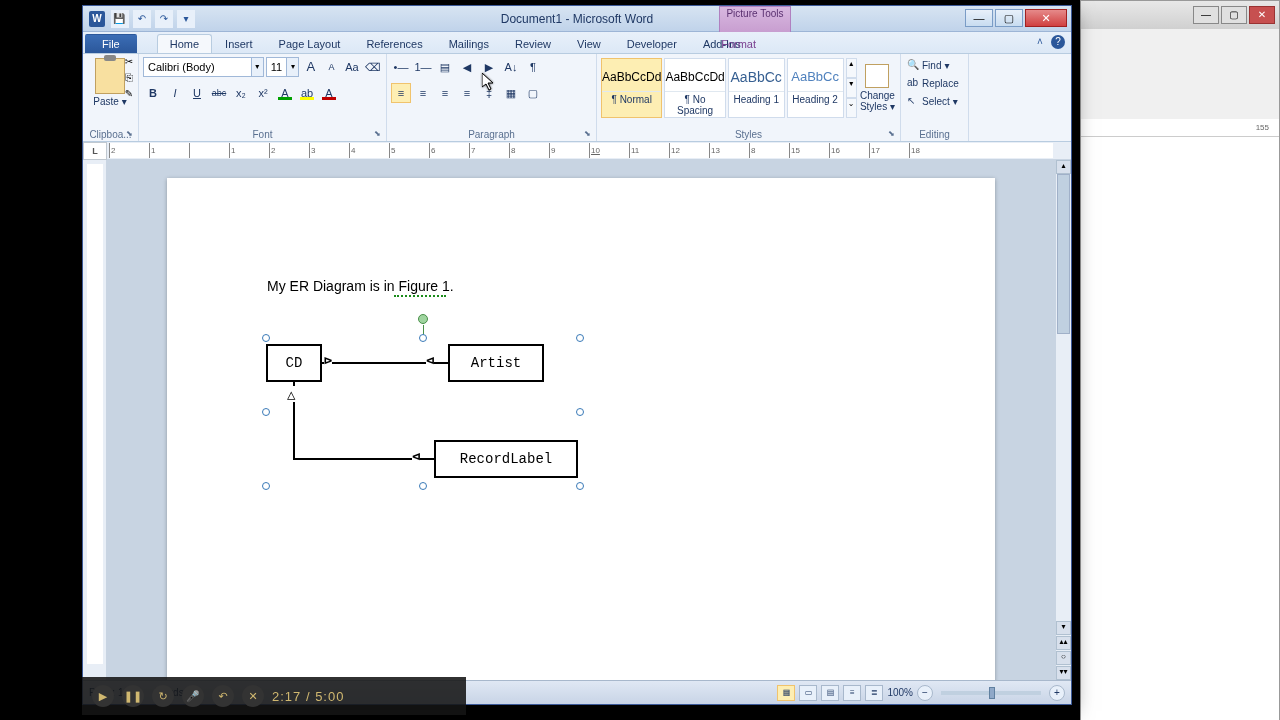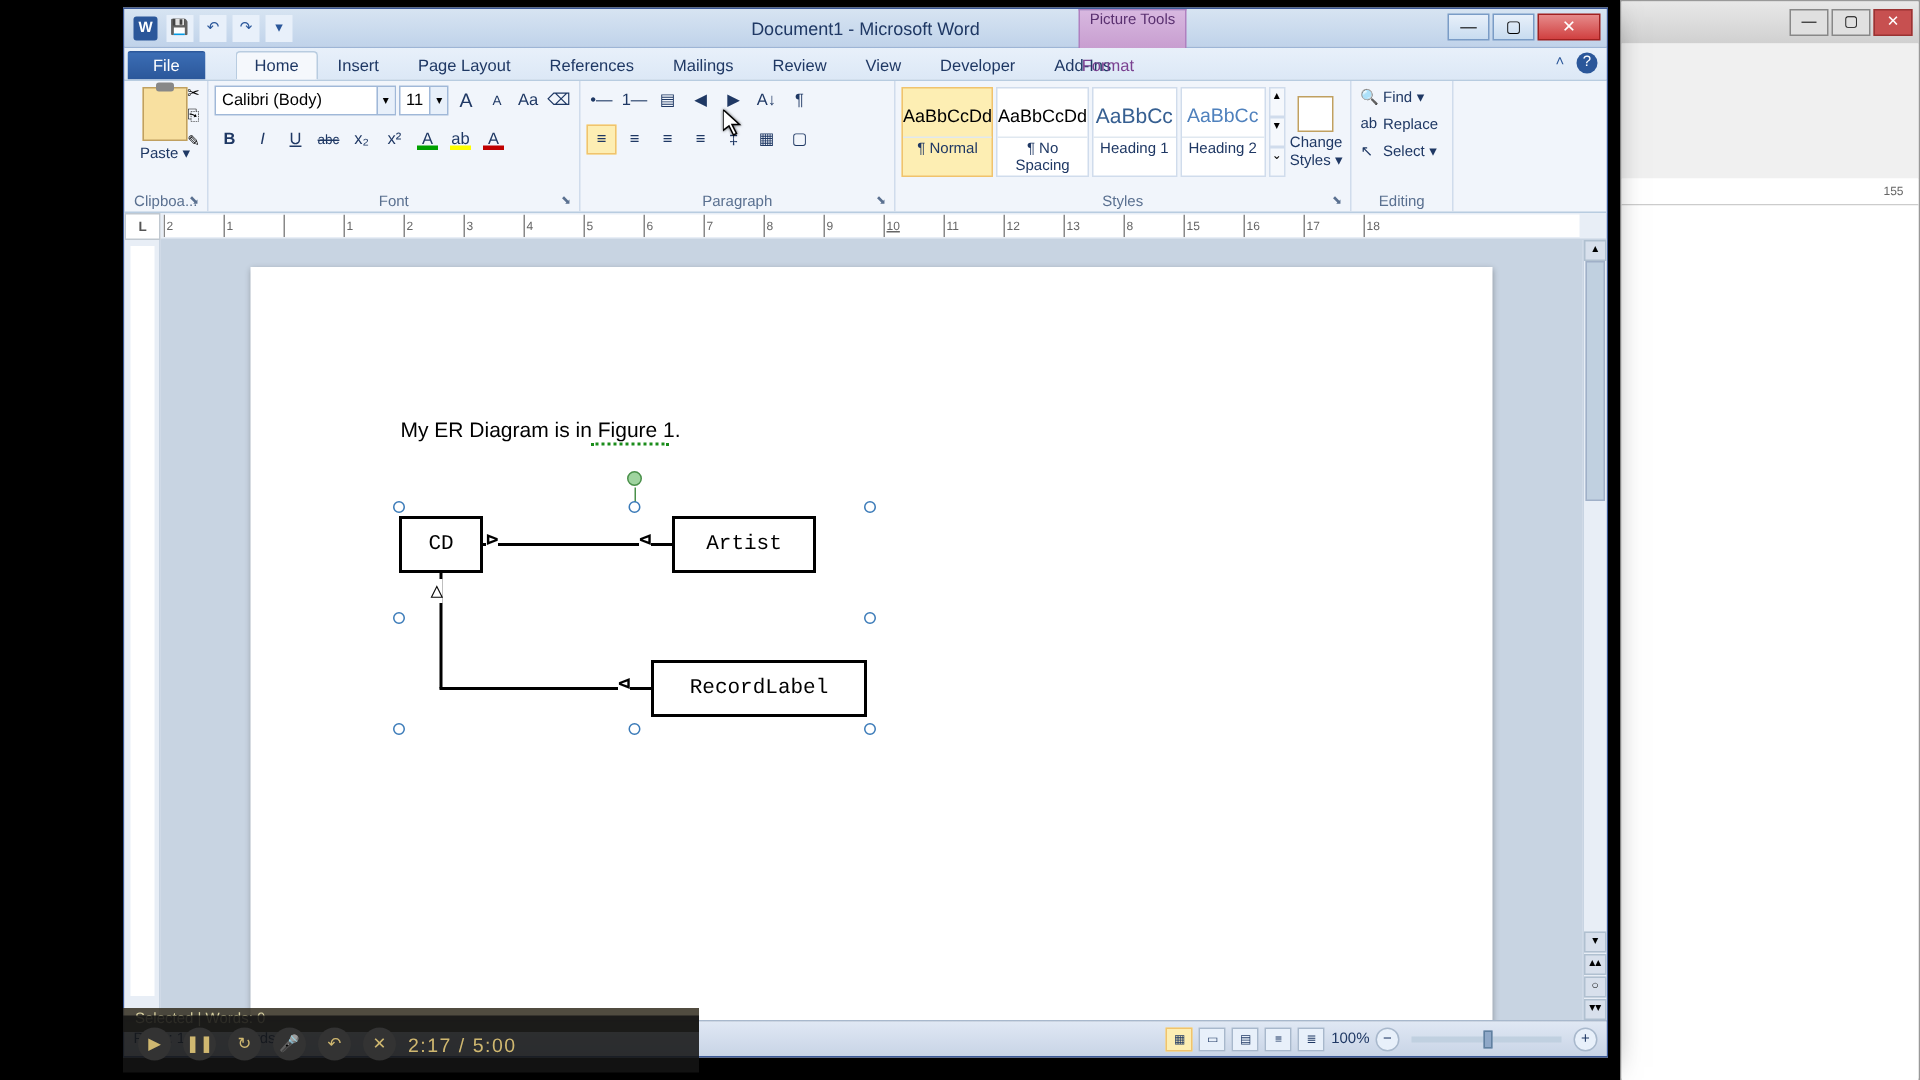--- a/index.html
+++ b/index.html
@@ -408,21 +408,20 @@
         <span>100%</span>
         <div class="zoom-btn">−</div>
         <div class="zoom-slider">
             <div class="zthumb"></div>
           </div>
         <div class="zoom-btn">+</div>
       </div>
     </div>
   </div>
 
-  <div class="status-overlay">Selected  | Words: 0</div>
   <div class="video-bar">
     <div class="vbtn">▶</div>
     <div class="vbtn">❚❚</div>
     <div class="vbtn">↻</div>
     <div class="vbtn">🎤</div>
     <div class="vbtn">↶</div>
     <div class="vbtn">✕</div>
     <div class="video-time">2:17 / 5:00</div>
   </div>
 

